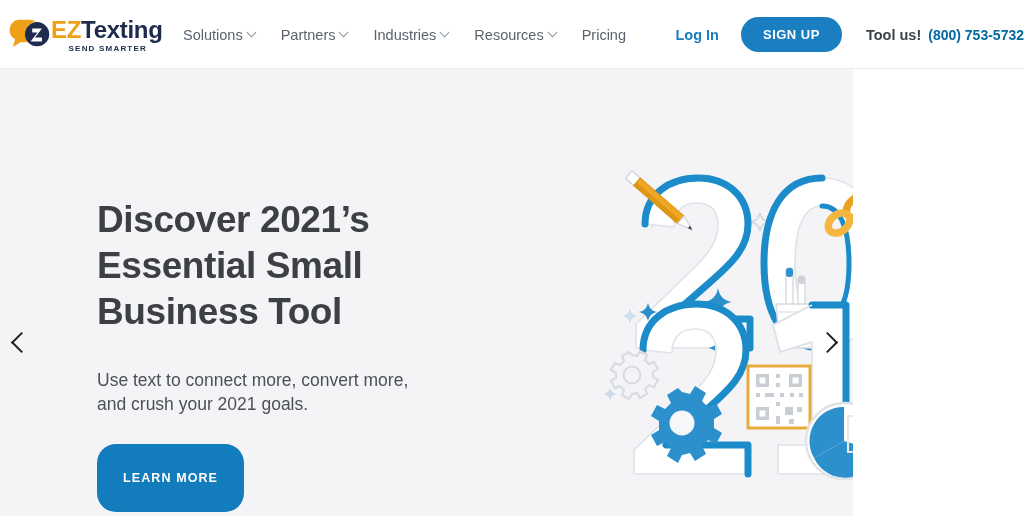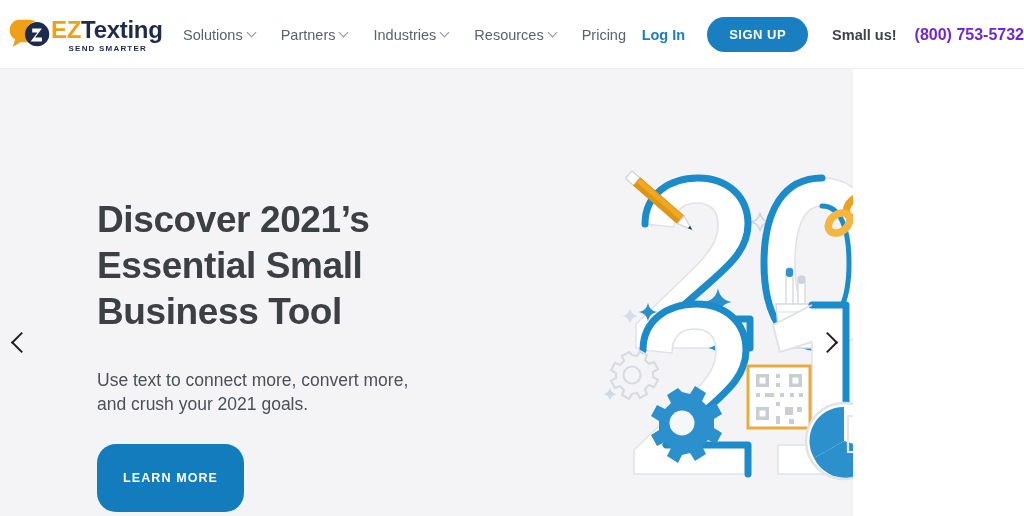--- a/index.html
+++ b/index.html
@@ -56,21 +56,21 @@
   .signup-btn {
     margin-left: 22px;
     background: #1a7fc1; color: #fff;
     font-size: 13px; font-weight: bold; letter-spacing: 0.5px;
     border: none; border-radius: 20px;
     padding: 10px 22px; cursor: pointer;
     font-family: "Liberation Sans", sans-serif;
     white-space: nowrap;
   }
   .callus { margin-left: 24px; font-size: 14.5px; font-weight: bold; color: #3b4349; white-space: nowrap; }
-  .phone { margin-left: 18px; font-size: 16px; font-weight: bold; color: #6d28d9; cursor: pointer; white-space: nowrap; }
+  .phone { margin-left: 7px; font-size: 14px; font-weight: bold; color: #0369a1; cursor: pointer; white-space: nowrap; }
 
   
   .hero {
     position: absolute; top: 69px; left: 0;
     width: 853px; height: 447px;
     background: #f4f4f6;
     overflow: hidden;
   }
   .hero-text { position: absolute; left: 97px; top: 128px; width: 430px; }
   .hero-title {
@@ -147,21 +147,21 @@
         <i class="chev-d"></i>
       </div>
       <div class="nav-item">
         <span>Pricing</span>
       </div>
     </nav>
 
     <div class="header-right">
       <span class="login-link">Log In</span>
       <button class="signup-btn">SIGN UP</button>
-      <span class="callus">Small us!</span>
+      <span class="callus">Tool us!</span>
       <span class="phone">(800) 753-5732</span>
     </div>
   </div>
 
   <div class="hero">
 
     <div class="hero-text">
       <h1 class="hero-title">
         <span>Discover 2021’s</span><br>
         <span>Essential Small</span><br>

